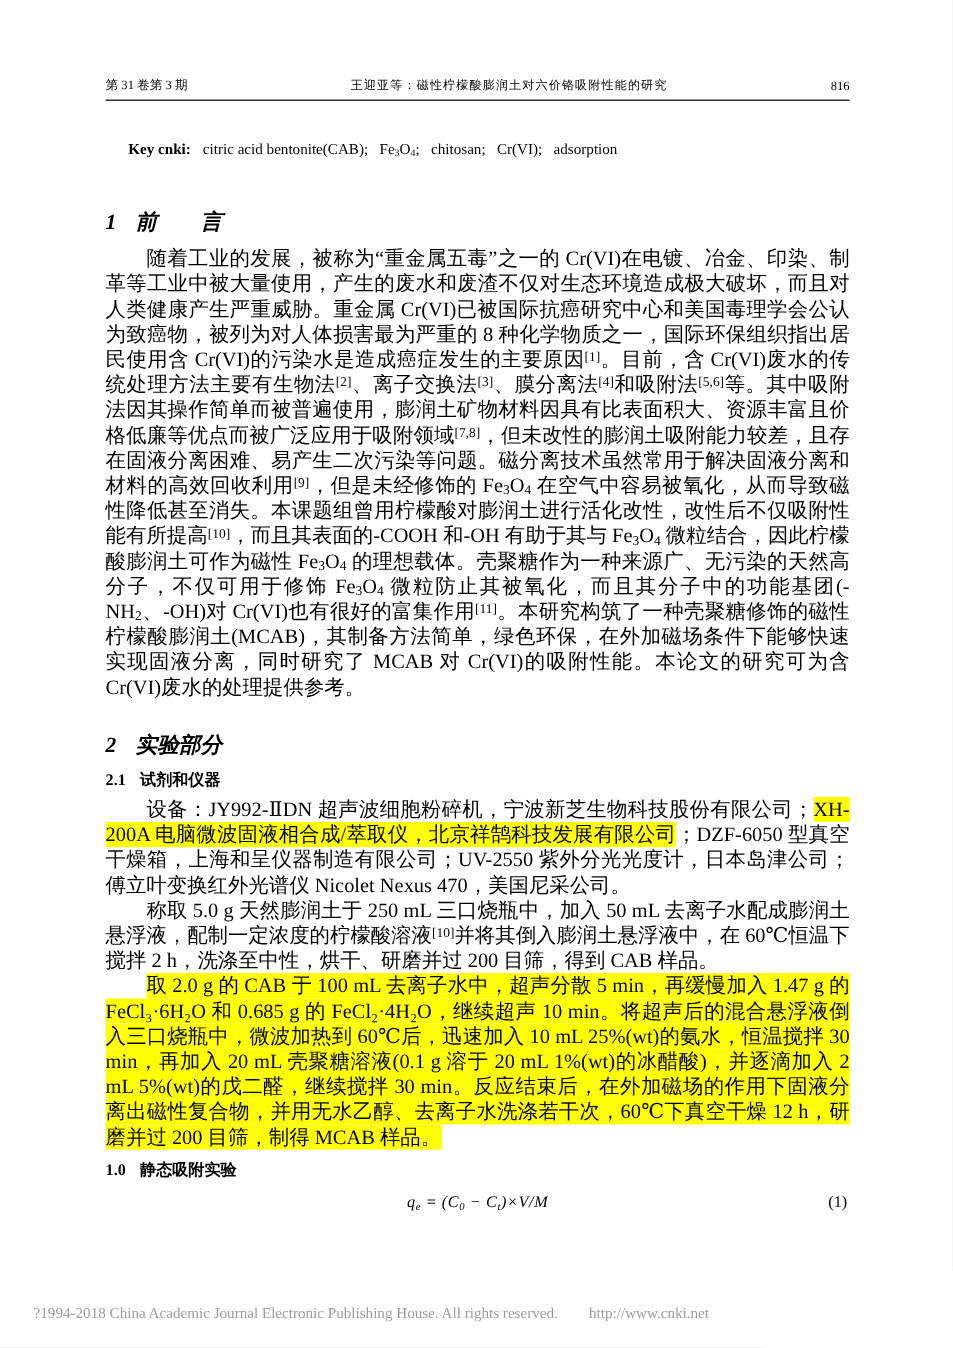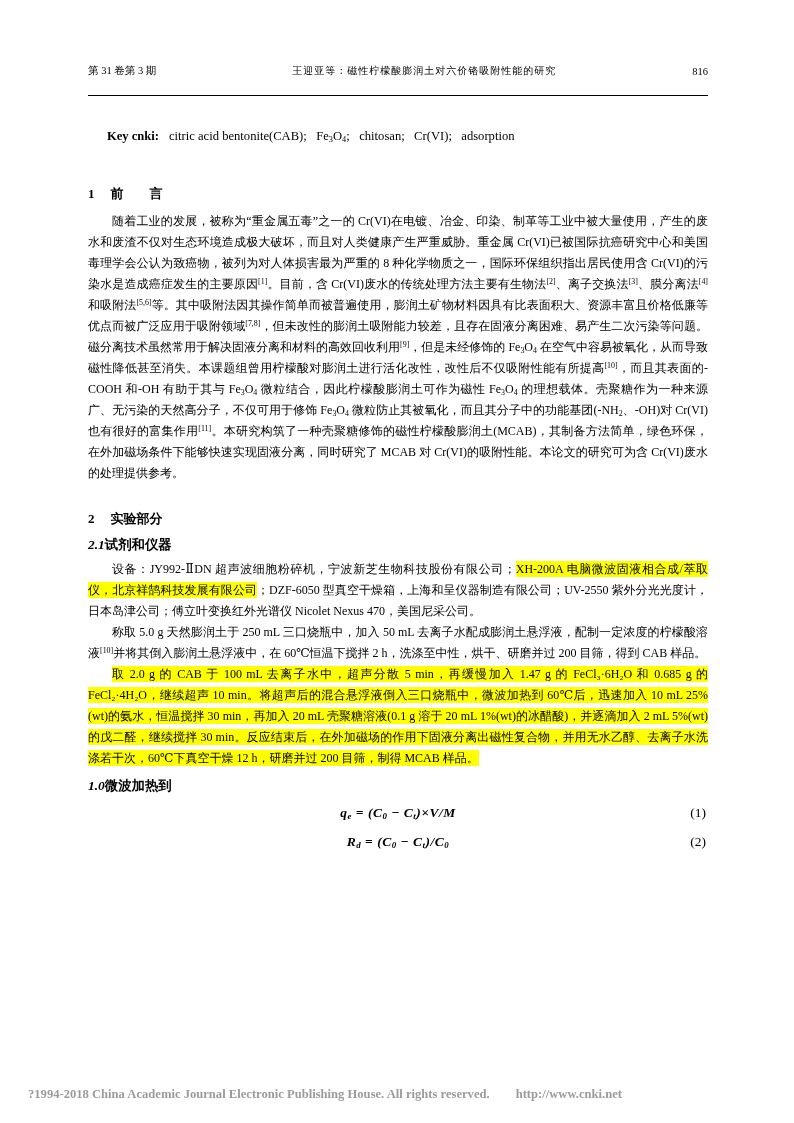--- a/index.html
+++ b/index.html
@@ -8,72 +8,72 @@
     width:794px;height:1123px;
     margin:0 auto;
     background:#ffffff;
     color:#000;
     font-family:"Liberation Serif","DejaVu Serif",serif;
     overflow:hidden;
   }
   .content{position:absolute;left:88px;top:64px;width:620px;}
   
   .running-head{
-    display:flex;justify-content:space-between;align-items:center;
+    display:flex;justify-content:space-between;align-items:flex-end;
     font-size:10.5px;
-    padding-bottom:17px;
+    padding-bottom:5px;
     border-bottom:1.7px solid #000;
   }
   .rh-title{letter-spacing:1px;font-size:10px;}
   
   .keywords{margin-top:18px;font-size:12.6px;white-space:pre-wrap;}
   .keywords .kw-label{font-weight:bold;margin-right:10px;}
   
   .sec{
-    font-size:13px;font-weight:bold;
+    font-size:18px;font-weight:bold;
     margin:26px 0 8px 0;
+    font-style:italic;
   }
   .sec .sec-num{margin-right:16px;}
   .subsec{
     font-size:13.4px;font-weight:bold;
     margin:8px 0 5px 0;
   }
-  .subsec .sub-num{font-style:italic;}
+  .subsec .sub-num{margin-right:12px;}
   
   p.body{
     margin:0;
-    font-size:12px;
+    font-size:17px;
     line-height:21px;
     text-align:justify;
     text-indent:2em;
   }
   sup{font-size:0.66em;line-height:0;vertical-align:4px;}
   sub{font-size:0.66em;line-height:0;vertical-align:-2px;}
   mark{background:var(--hl,#ffff00);color:inherit;padding:1px 0;}
   
   .eq-row{
     position:relative;
     text-align:center;
     font-size:13.5px;
     line-height:22px;
     margin-top:7px;
   }
-  .eq-body{font-style:italic;font-weight:bold;letter-spacing:.5px;}
+  .eq-body{font-style:italic;font-weight:normal;letter-spacing:.5px;}
   .eq-number{
     position:absolute;right:2px;top:0;
     font-style:normal;font-weight:normal;
   }
   
   .page-footer{
     position:absolute;left:28px;top:1087px;
     width:740px;
     font-size:12.6px;
     color:var(--ft,#9b9b9b);
     white-space:nowrap;
-    font-weight:bold;
   }
   .page-footer .cnki-url{margin-left:26px;color:inherit;text-decoration:none;}
 </style>
 </head>
 <body>
 
 <div class="page">
   <div class="content">
 
     <header class="running-head">
@@ -97,30 +97,26 @@
 
     <h3 class="subsec">
       <span class="sub-num">2.1</span><span>试剂和仪器</span>
     </h3>
     <p class="body">设备：JY992-ⅡDN 超声波细胞粉碎机，宁波新芝生物科技股份有限公司；<mark>XH-200A 电脑微波固液相合成/萃取仪，北京祥鹄科技发展有限公司</mark>；DZF-6050 型真空干燥箱，上海和呈仪器制造有限公司；UV-2550 紫外分光光度计，日本岛津公司；傅立叶变换红外光谱仪 Nicolet Nexus 470，美国尼采公司。</p>
 
     <p class="body">称取 5.0 g 天然膨润土于 250 mL 三口烧瓶中，加入 50 mL 去离子水配成膨润土悬浮液，配制一定浓度的柠檬酸溶液<sup>[10]</sup>并将其倒入膨润土悬浮液中，在 60℃恒温下搅拌 2 h，洗涤至中性，烘干、研磨并过 200 目筛，得到 CAB 样品。</p>
     <p class="body"><mark>取 2.0 g 的 CAB 于 100 mL 去离子水中，超声分散 5 min，再缓慢加入 1.47 g 的 FeCl₃·6H₂O 和 0.685 g 的 FeCl₂·4H₂O，继续超声 10 min。将超声后的混合悬浮液倒入三口烧瓶中，微波加热到 60℃后，迅速加入 10 mL 25%(wt)的氨水，恒温搅拌 30 min，再加入 20 mL 壳聚糖溶液(0.1 g 溶于 20 mL 1%(wt)的冰醋酸)，并逐滴加入 2 mL 5%(wt)的戊二醛，继续搅拌 30 min。反应结束后，在外加磁场的作用下固液分离出磁性复合物，并用无水乙醇、去离子水洗涤若干次，60℃下真空干燥 12 h，研磨并过 200 目筛，制得 MCAB 样品。</mark></p>
 
     <h3 class="subsec">
-      <span class="sub-num">1.0</span><span>微波加热到</span>
+      <span class="sub-num">1.0</span><span>静态吸附实验</span>
     </h3>
 
     <div class="eq-row">
       <span class="eq-body">q<sub>e</sub> = (C<sub>0</sub> − C<sub>t</sub>)×V/M</span>
       <span class="eq-number">(1)</span>
-    </div>
-    <div class="eq-row">
-      <span class="eq-body">R<sub>d</sub> = (C<sub>0</sub> − C<sub>t</sub>)/C<sub>0</sub></span>
-      <span class="eq-number">(2)</span>
     </div>
 
   </div>
 
   <footer class="page-footer">
     <span>?1994-2018 China Academic Journal Electronic Publishing House.  All rights reserved.</span><a class="cnki-url" href="#">http://www.cnki.net</a>
   </footer>
 </div>
 
 </body></html>

